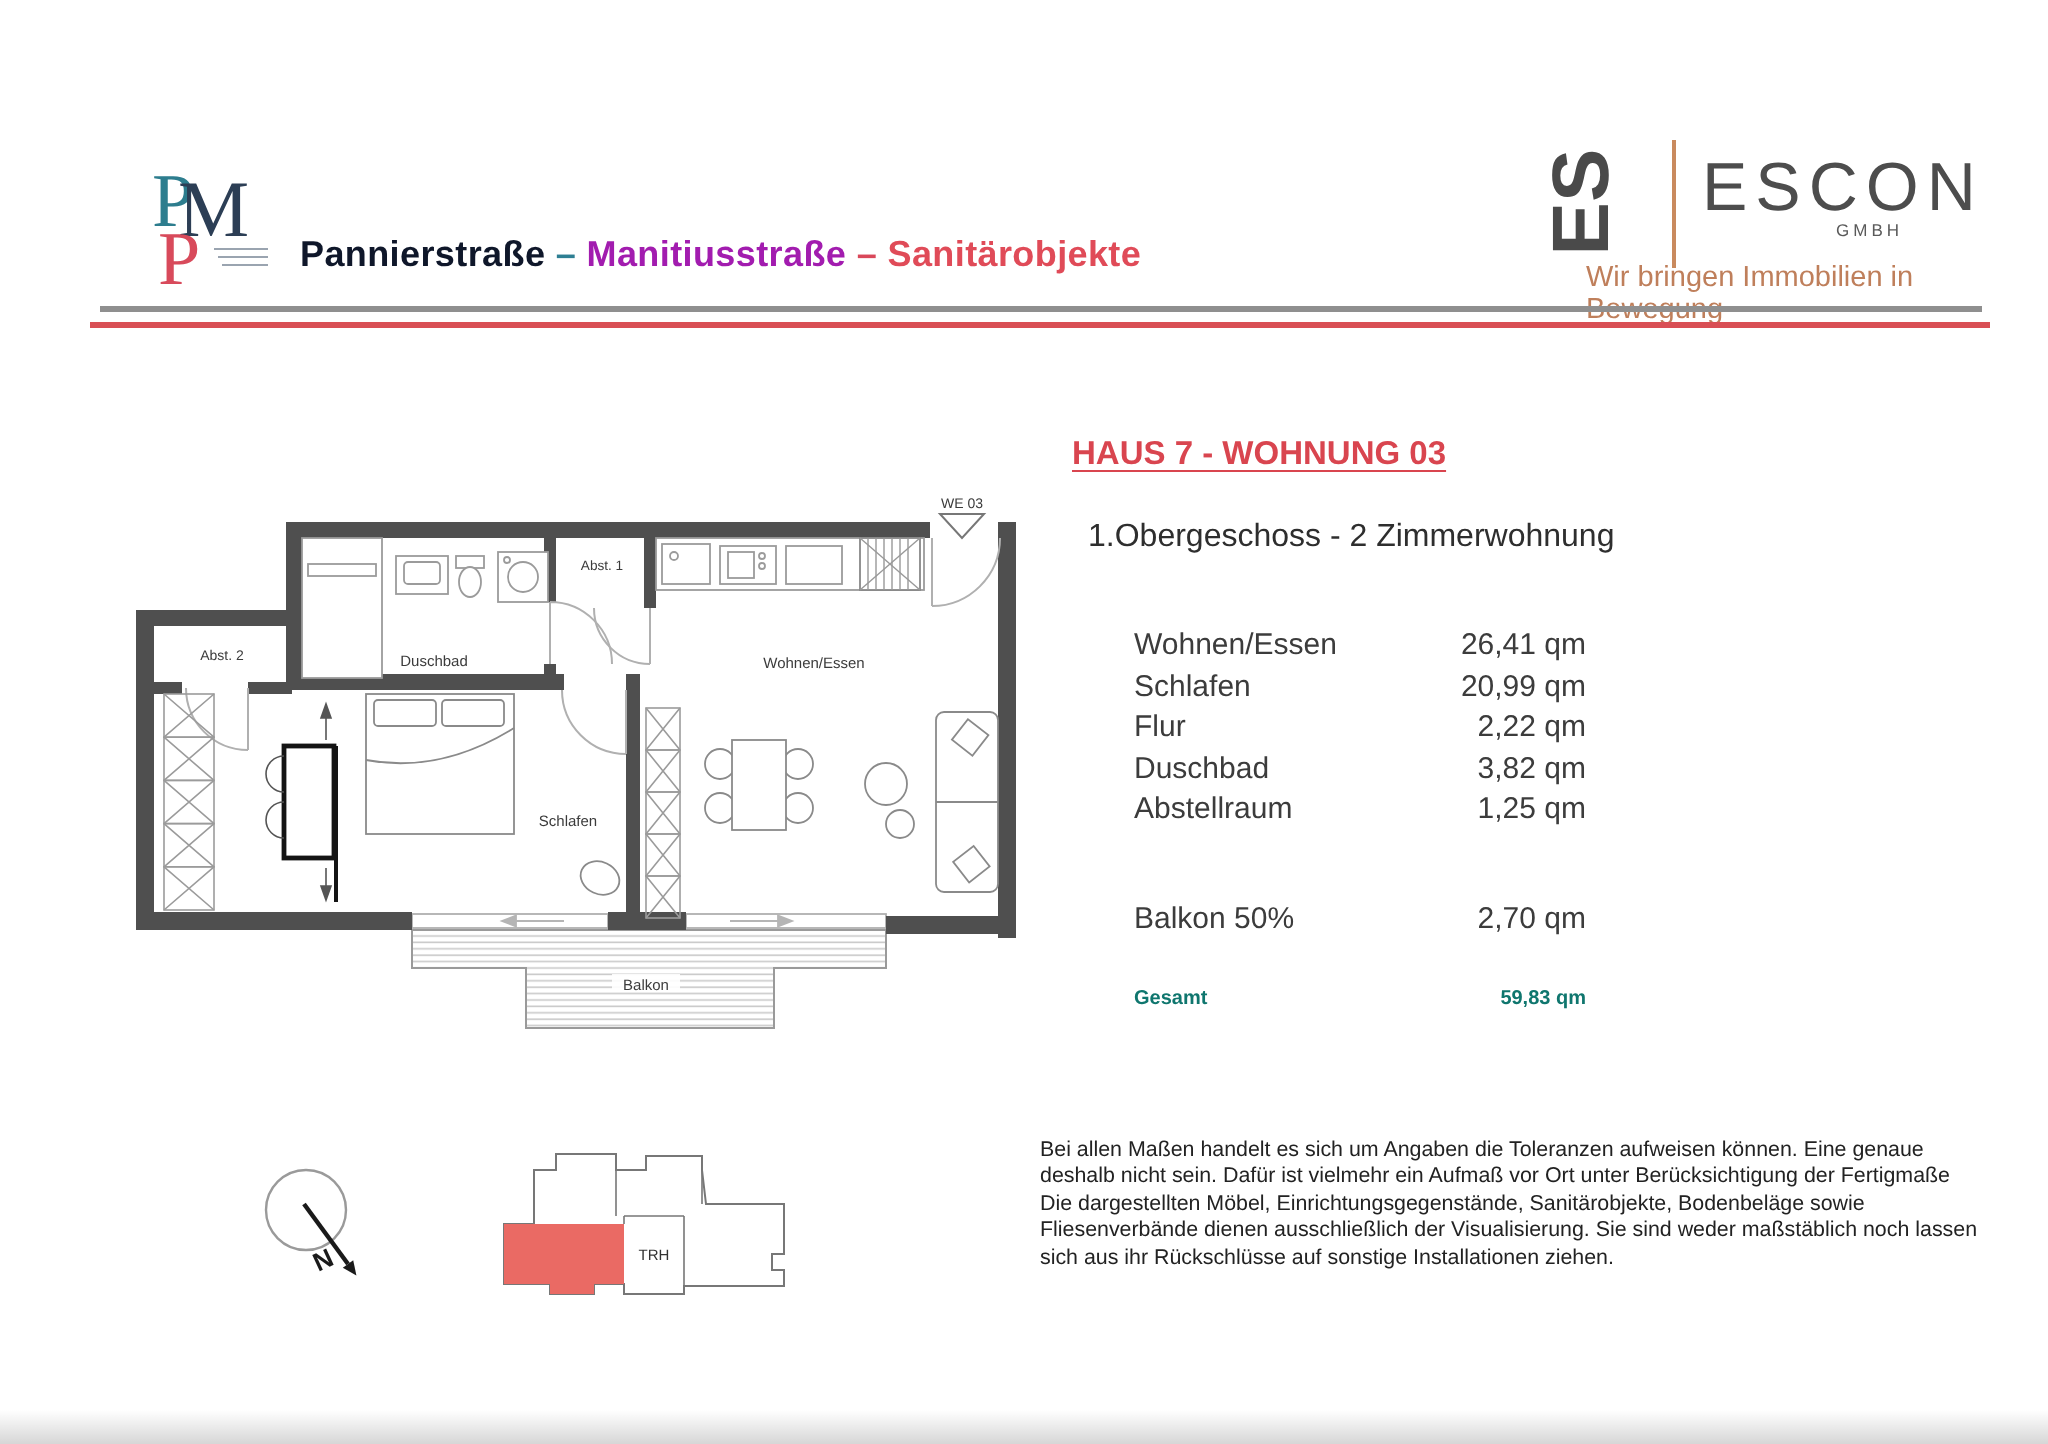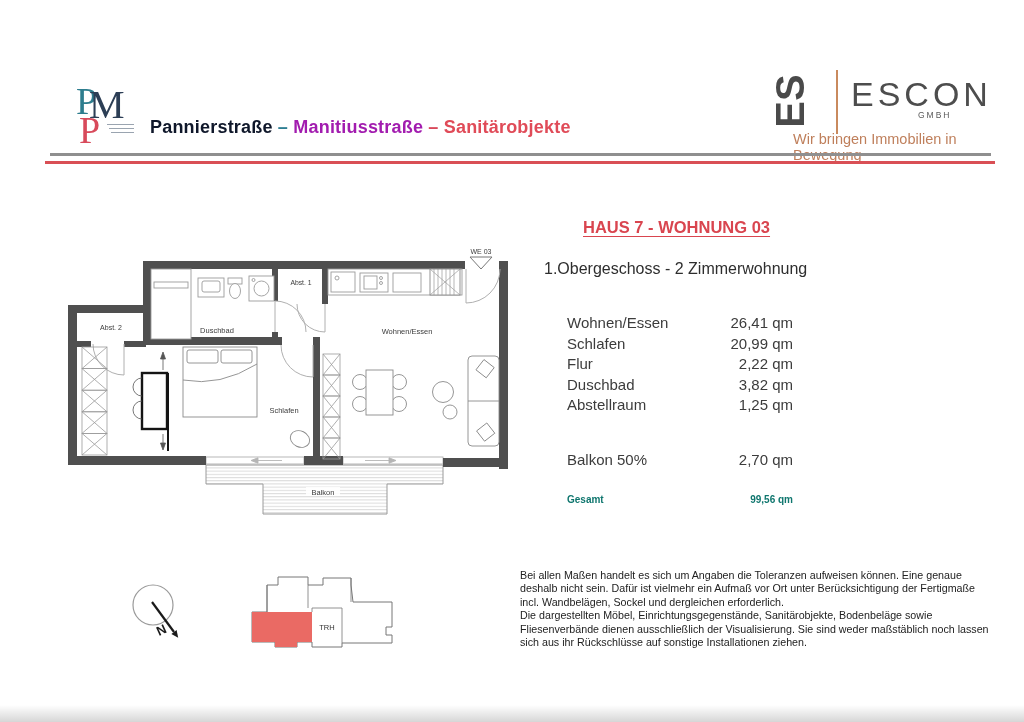--- a/index.html
+++ b/index.html
@@ -23,21 +23,21 @@
   .escon-divider { position:absolute; left:836px; top:70px; width:2px; height:64px; background:#c98a5e; }
   .escon-name { position:absolute; left:851px; top:75px; font-size:34px; font-weight:400;
                 letter-spacing:4px; color:#4d4d4d; }
   .escon-gmbh { position:absolute; left:918px; top:110px; font-size:8.5px; letter-spacing:2px; color:#5a5a5a; }
   .escon-tagline { position:absolute; left:761px; top:131px; font-size:14.5px; color:#bf7f5b;margin-left:32px; }
 
   .rule-gray { position:absolute; left:50px; top:153px; width:941px; height:2.5px; background:#8f8f8f; }
   .rule-red  { position:absolute; left:45px; top:161px; width:950px; height:3px;  background:#d94f55; }
 
   
-  .unit-title { position:absolute; left:583px; top:218px; font-size:16.5px; font-weight:700;
+  .unit-title { position:absolute; left:536px; top:218px; font-size:16.5px; font-weight:700;
                 color:#d9454f; text-decoration:underline; text-underline-offset:3px; }
   .unit-subtitle { position:absolute; left:544px; top:260px; font-size:16px; color:#2e2e2e; }
 
   .areas { position:absolute; left:567px; top:313px; width:226px; font-size:15px; color:#3c3c3c; }
   .area-row { display:flex; justify-content:space-between; height:20.5px; line-height:20.5px; }
   .spacer-a { height:34px; } .spacer-b { height:20px; }
   .area-total { font-weight:700; color:#0f766e; font-size:10px; }
 
   .disclaimer { position:absolute; left:520px; top:569px; font-size:10.7px; line-height:13.4px;
                 color:#222; white-space:nowrap; }
@@ -106,21 +106,21 @@
       <span>1,25 qm</span>
     </div>
     <div class="spacer-a"></div>
     <div class="area-row">
       <span>Balkon 50%</span>
       <span>2,70 qm</span>
     </div>
     <div class="spacer-b"></div>
     <div class="area-row area-total">
       <span>Gesamt</span>
-      <span>99,56 qm</span>
+      <span>59,83 qm</span>
     </div>
   </div>
 
   <svg class="floorplan-svg" width="460" height="280" viewBox="0 0 460 280">
 
     <defs>
       <pattern id="deck" width="4" height="3.2" patternUnits="userSpaceOnUse">
         <rect width="4" height="3.2" fill="#ffffff"></rect>
         <line x1="0" y1="0.6" x2="4" y2="0.6" stroke="#c9c9c9" stroke-width="0.8"></line>
       </pattern>
@@ -298,20 +298,19 @@
     <polygon points="7,47 67,47 67,77 52,77 52,82 30,82 30,77 7,77" fill="#ea6a64"></polygon>
     <g stroke="#777777" stroke-width="0.8" fill="none">
       <path d="M67 43 L97 43 M67 43 L67 47 M97 43 L97 78 M63 20 L63 43 M106 13 L106 37 M22 20 L22 47"></path>
     </g>
     <text x="82" y="65" text-anchor="middle" font-size="7.5" fill="#333333">TRH</text>
   </svg>
 
   <div class="disclaimer">
     <div>Bei allen Maßen handelt es sich um Angaben die Toleranzen aufweisen können. Eine genaue</div>
     <div>deshalb nicht sein. Dafür ist vielmehr ein Aufmaß vor Ort unter Berücksichtigung der Fertigmaße</div>
-    <div>incl. Wandbelägen, Sockel und dergleichen erforderlich.</div>
     <div>Die dargestellten Möbel, Einrichtungsgegenstände, Sanitärobjekte, Bodenbeläge sowie</div>
     <div>Fliesenverbände dienen ausschließlich der Visualisierung. Sie sind weder maßstäblich noch lassen</div>
     <div>sich aus ihr Rückschlüsse auf sonstige Installationen ziehen.</div>
   </div>
 
   <div class="page-shadow"></div>
 </div>
 
 </body></html>

